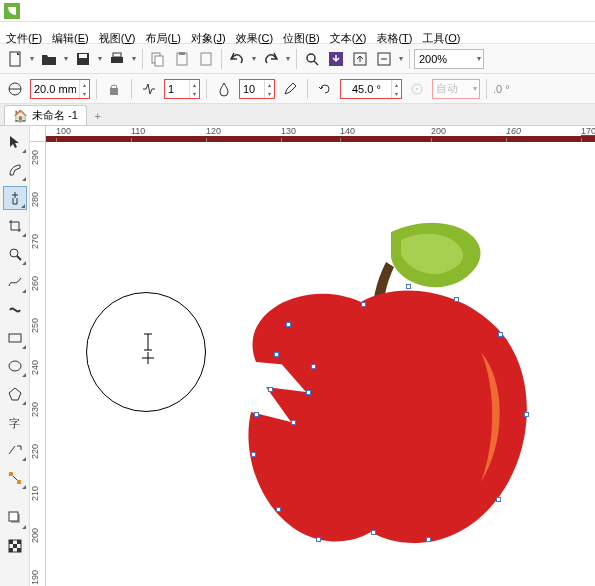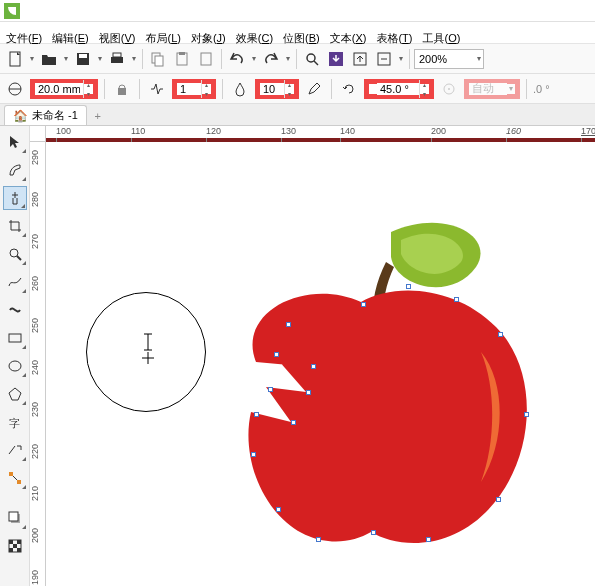--- a/index.html
+++ b/index.html
@@ -9,38 +9,38 @@
 .titlebar .logo::after { content: ""; position: absolute; width: 8px; height: 8px; background: #fff; top: 4px; left: 4px; border-radius: 0 0 0 8px; }
 .titlebar .title { color: #333; }
 .menubar { height: 22px; background: #fff; display: flex; align-items: center; padding: 0 6px; gap: 10px; border-bottom: 1px solid #e5e5e5; }
 .menubar span { cursor: default; margin-top: 12px; }
 .menubar span u { text-decoration: underline; }
 .toolbar1 { height: 30px; background: #f9f9f9; border-bottom: 1px solid #e0e0e0; display: flex; align-items: center; padding: 0 4px; gap: 2px; }
 .toolbar2 { height: 30px; background: #f9f9f9; border-bottom: 1px solid #e0e0e0; display: flex; align-items: center; padding: 0 4px; gap: 4px; }
 .tbtn { width: 22px; height: 22px; display: flex; align-items: center; justify-content: center; border: 1px solid transparent; }
 .sep { width: 1px; height: 20px; background: #d0d0d0; margin: 0 2px; }
 .drop { width: 8px; display: flex; align-items: center; justify-content: center; color: #666; font-size: 8px; }
-.numbox { height: 20px; border: 5px solid #ef4444; background: #fff; display: flex; align-items: center; }
+.numbox { height: 20px; border: 1px solid #ef4444; background: #fff; display: flex; align-items: center; }
 .numbox input { border: none; width: 48px; padding: 0 3px; font-size: 11px; }
 .numbox input.sm { width: 24px; }
 .numbox .spinners { width: 10px; display: flex; flex-direction: column; }
 .numbox .spinners div { height: 9px; font-size: 6px; display: flex; align-items: center; justify-content: center; color: #666; border-left: 1px solid #ddd; }
 .zoombox { height: 20px; border: 1px solid #bbb; background: #fff; display: flex; align-items: center; }
 .zoombox input { border: none; width: 60px; padding: 0 4px; font-size: 11px; }
 .tabstrip { height: 22px; background: #eee; display: flex; align-items: flex-end; padding-left: 4px; border-bottom: 1px solid #ccc; }
 .tab { height: 20px; padding: 2px 8px; background: #fff; border: 1px solid #ccc; border-bottom: none; display: flex; align-items: center; gap: 4px; border-radius: 3px 3px 0 0; }
 .tab .home { color: #e38a2a; font-size: 12px; }
 .addtab { width: 18px; height: 18px; display: flex; align-items: center; justify-content: center; color: #888; margin-left: 2px; }
 .workarea { position: relative; display: flex; height: 460px; }
 .toolbox { width: 30px; background: #f4f4f4; border-right: 1px solid #ddd; display: flex; flex-direction: column; align-items: center; padding-top: 4px; gap: 4px; }
 .toolbox .tool { width: 24px; height: 24px; display: flex; align-items: center; justify-content: center; position: relative; }
 .toolbox .tool.sel { background: #d0e4f5; border: 1px solid #7aa8cc; }
 .toolbox .tool .tri { position: absolute; bottom: 1px; right: 1px; width: 0; height: 0; border-left: 4px solid transparent; border-bottom: 4px solid #666; }
 .canvaswrap { flex: 1; position: relative; background: #fff; }
-.hruler { position: absolute; top: 0; left: 16px; right: 0; height: 16px; background: #fff; border-bottom: 4px solid #7f1d1d; }
+.hruler { position: absolute; top: 0; left: 16px; right: 0; height: 16px; background: #fff; border-bottom: 6px solid #7f1d1d; }
 .vruler { position: absolute; top: 16px; left: 0; width: 16px; bottom: 0; background: #fff; border-right: 1px solid #ccc; }
 .rcorner { position: absolute; top: 0; left: 0; width: 16px; height: 16px; background: #fff; border-right: 1px solid #ccc; border-bottom: 1px solid #ccc; }
 .hruler .tick { position: absolute; top: 0; font-size: 9px; color: #555; }
 .hruler .tick::before { content: ""; position: absolute; top: 12px; left: 0; width: 1px; height: 4px; background: #888; }
 .vruler .tick { position: absolute; left: 0; font-size: 9px; color: #555; writing-mode: vertical-rl; transform: rotate(180deg); }
 .canvas { position: absolute; top: 16px; left: 16px; right: 0; bottom: 0; background: #fff; overflow: hidden; }
 .apple { position: absolute; top: 70px; left: 150px; }
 .eraser-circle { position: absolute; top: 150px; left: 40px; width: 120px; height: 120px; border: 1px solid #000; border-radius: 50%; background: #fff; }
 .eraser-cursor { position: absolute; top: 190px; left: 92px; }
 .node { position: absolute; width: 5px; height: 5px; background: #fff; border: 1px solid #4477cc; }

